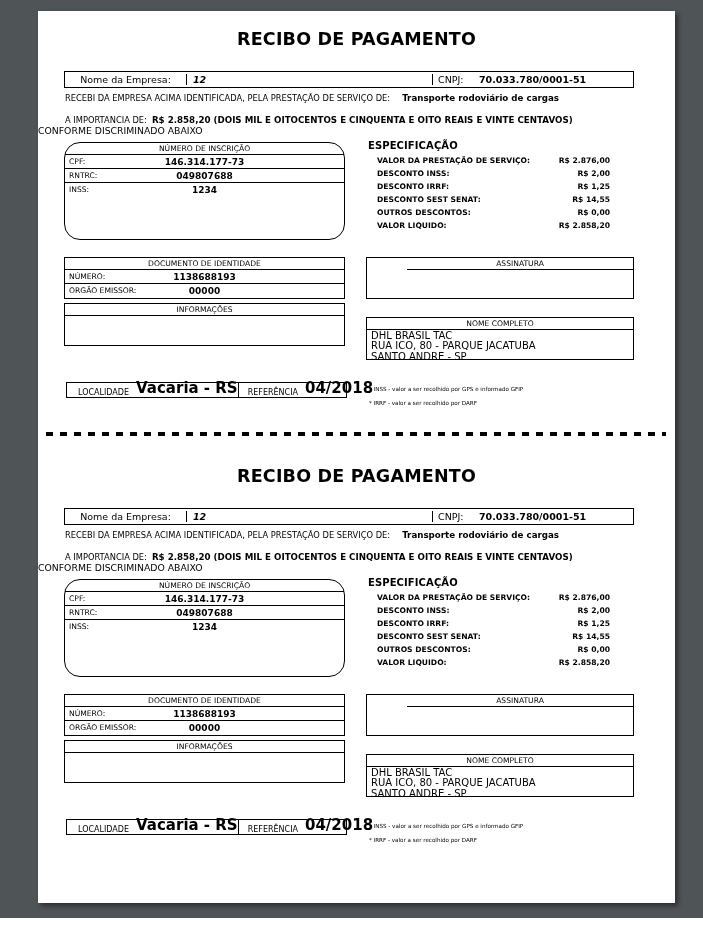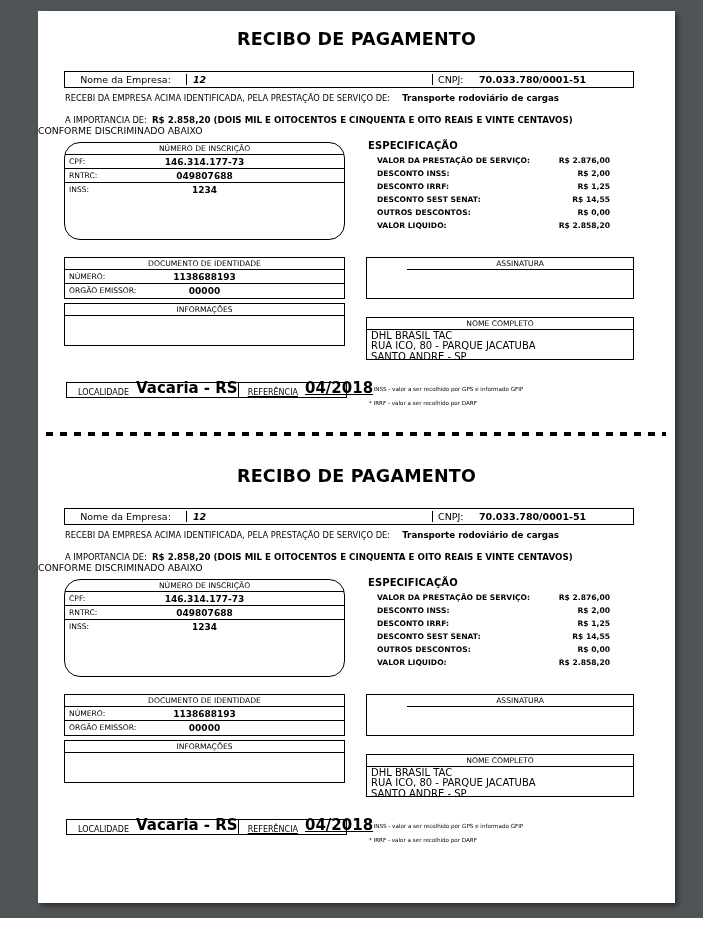--- a/index.html
+++ b/index.html
@@ -266,21 +266,20 @@
     white-space: nowrap;
   }
   .footer-localidade {
     width: 172px;
     border-right: 1.3px solid #000;
     padding-left: 11px;
   }
   .footer-referencia {
     flex: 1;
     padding-left: 9px;
-    text-decoration: underline;
   }
   .footer-cell b {
     font-weight: bold;
     font-size: 15px;
     margin-left: 7px;
   }
   .notes {
     position: absolute;
     left: 331px;
     top: 371px;

